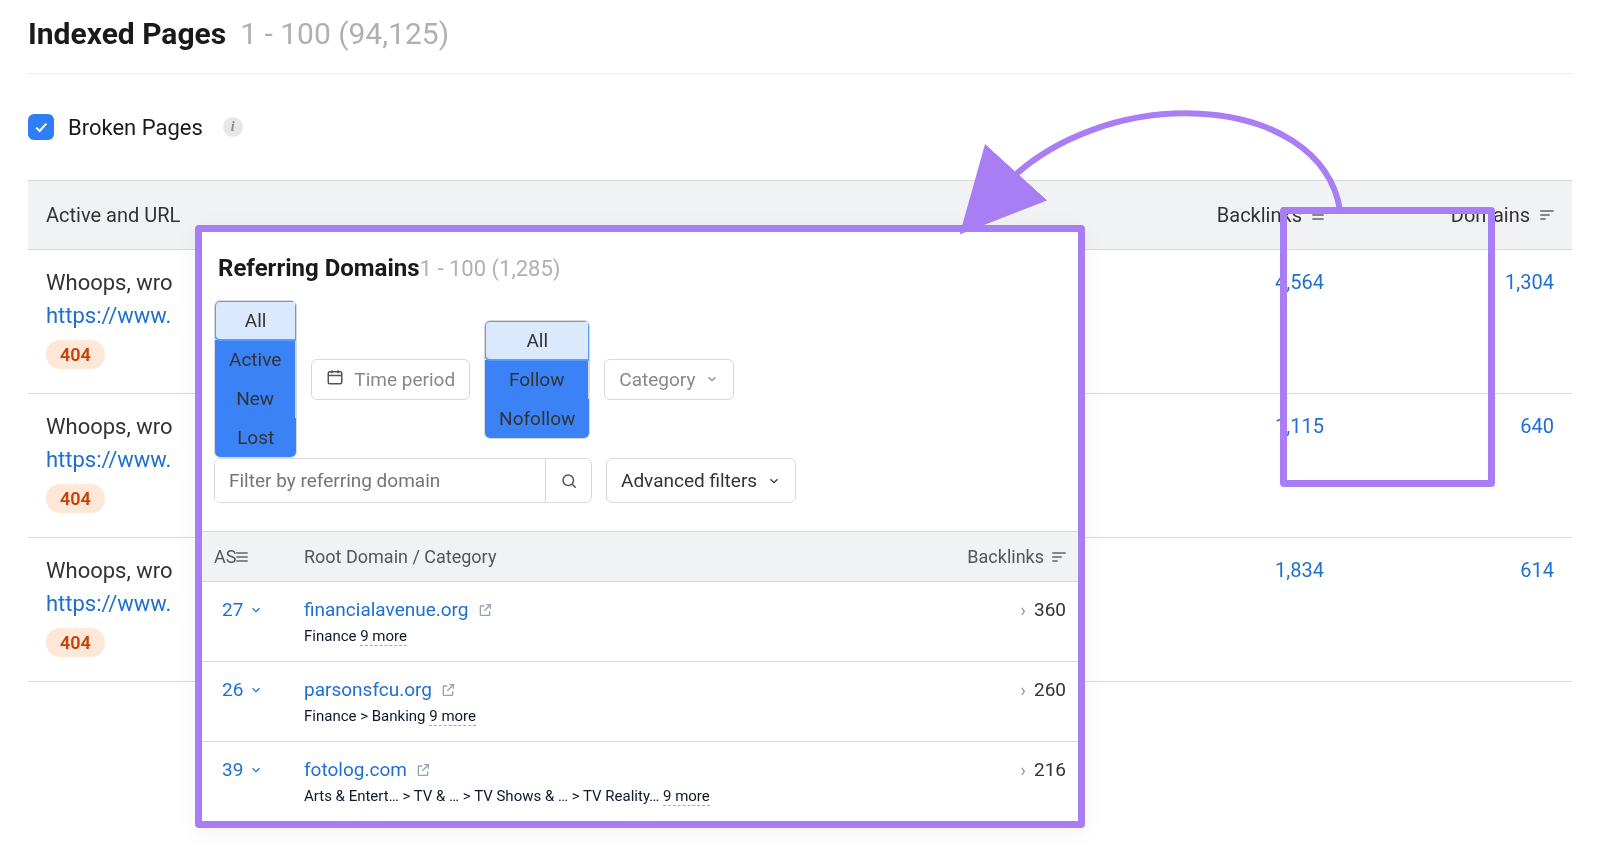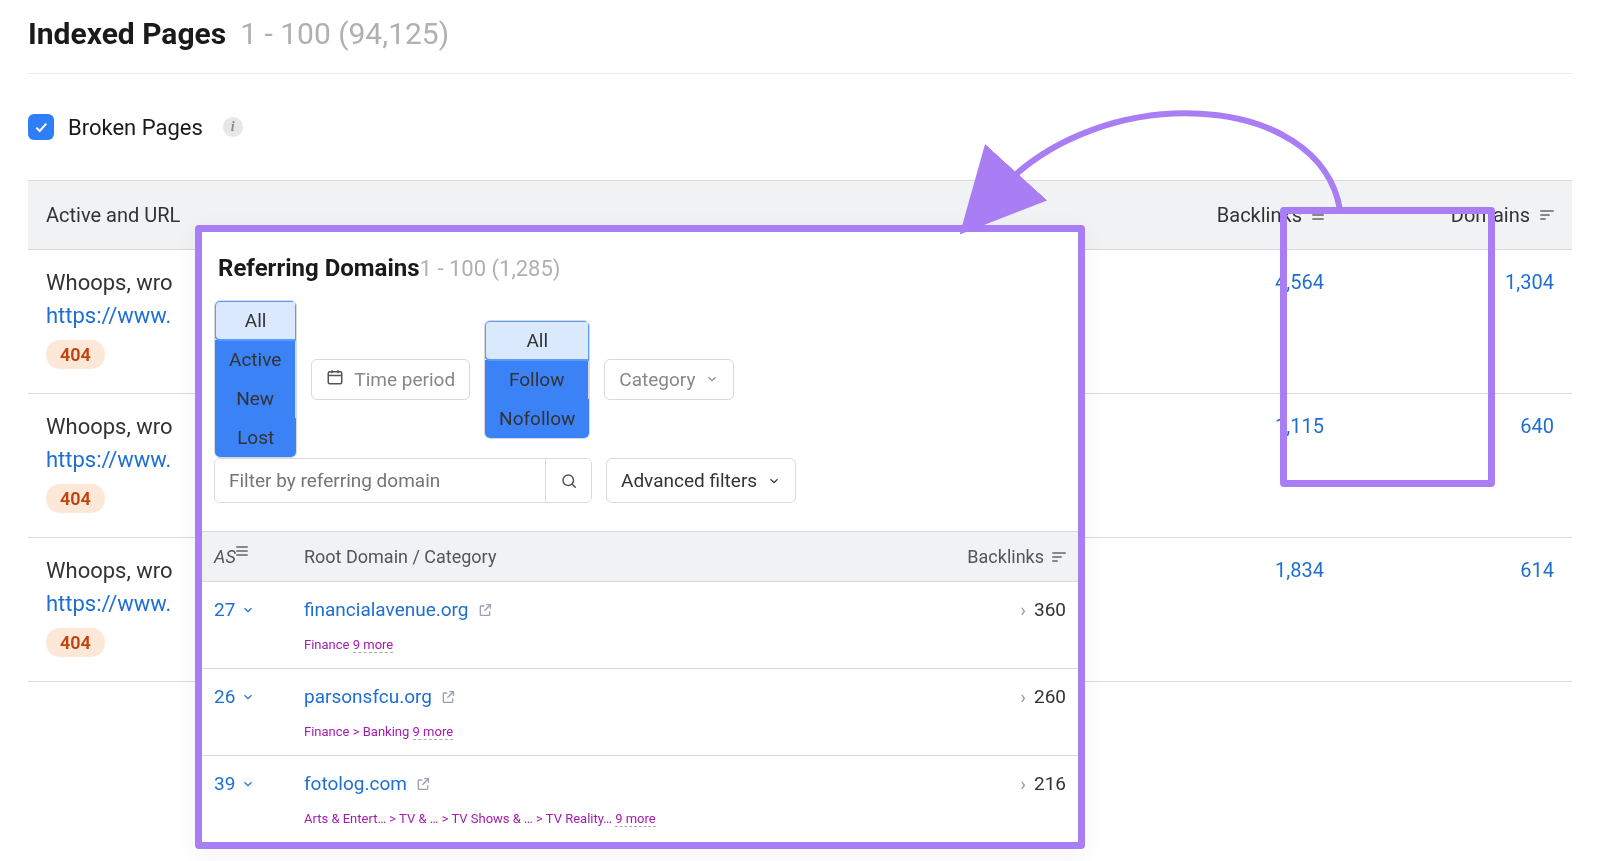--- a/index.html
+++ b/index.html
@@ -64,23 +64,23 @@
   .search-wrap{display:inline-flex;border:1px solid var(--border);border-radius:6px;overflow:hidden;}
   .search-wrap input{border:none;padding:10px 14px;font-size:19px;width:330px;outline:none;}
   .search-wrap .sbtn{border:none;border-left:1px solid var(--border);background:#fff;width:46px;display:flex;align-items:center;justify-content:center;cursor:pointer;}
 
   
   table.inner{width:100%;border-collapse:collapse;margin-top:18px;}
   table.inner thead th{background:var(--thead);font-weight:400;font-size:18px;color:#555;padding:14px 12px;text-align:left;border-top:1px solid var(--border);border-bottom:1px solid var(--border);}
   table.inner thead th.num{text-align:right;}
   table.inner tbody td{padding:16px 12px;border-bottom:1px solid var(--border);vertical-align:top;font-size:19px;}
   table.inner tbody tr:last-child td{border-bottom:none;}
-  .as-cell{color:var(--link);display:inline-flex;align-items:center;gap:6px;}
+  .as-cell{color:var(--link);display:inline-flex;align-items:center;gap:6px;margin-left:8px;}
   .domain-link{color:var(--link);display:inline-flex;align-items:center;gap:8px;}
-  .cat{color:#a21caf;font-size:13px;margin-top:16px;}
+  .cat{color:#0f172a;font-size:15px;margin-top:6px;}
   .cat .more{border-bottom:1px dashed #aaa;}
   .bl-cell{text-align:right;white-space:nowrap;color:#333;}
   .chev{color:#9a9a9a;margin-right:8px;}
 
   
   .highlight-domains{position:absolute;top:207px;left:1280px;width:215px;height:280px;border:7px solid var(--purple);border-radius:4px;pointer-events:none;}
   svg.arrow{position:absolute;top:70px;left:940px;width:430px;height:175px;pointer-events:none;}
 
   .ext-icon{width:16px;height:16px;stroke:#9aa0b4;stroke-width:2;fill:none;}
   .chev-down{width:14px;height:14px;stroke:currentColor;stroke-width:2;fill:none;}
@@ -230,21 +230,21 @@
 
   <table class="inner">
     <colgroup>
         <col style="width:90px">
         <col>
         <col style="width:200px">
       </colgroup>
     <thead>
       <tr>
         <th>
-          <span class="hdr" style="display:inline-flex;gap:0;align-items:flex-start;font-style:italic;">
+          <span class="hdr" style="display:inline-flex;gap:0;align-items:center;">
             <span>AS</span>
             <span class="sort-icon eq">
                 <span></span>
                 <span></span>
                 <span></span>
               </span>
           </span>
         </th>
         <th>Root Domain / Category</th>
         <th class="num">

